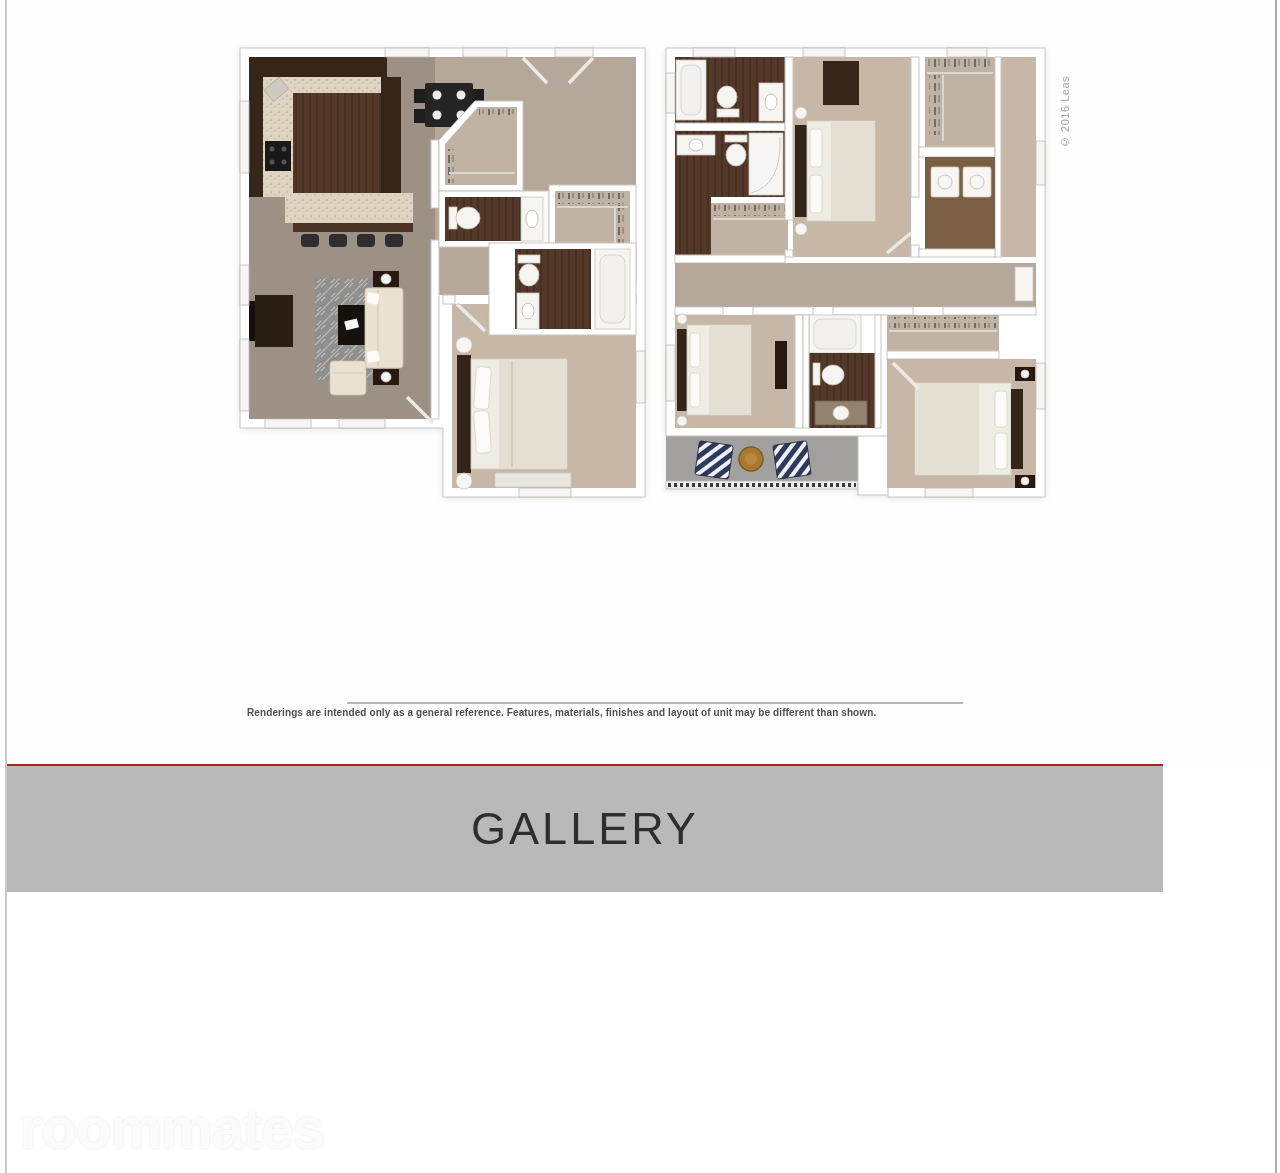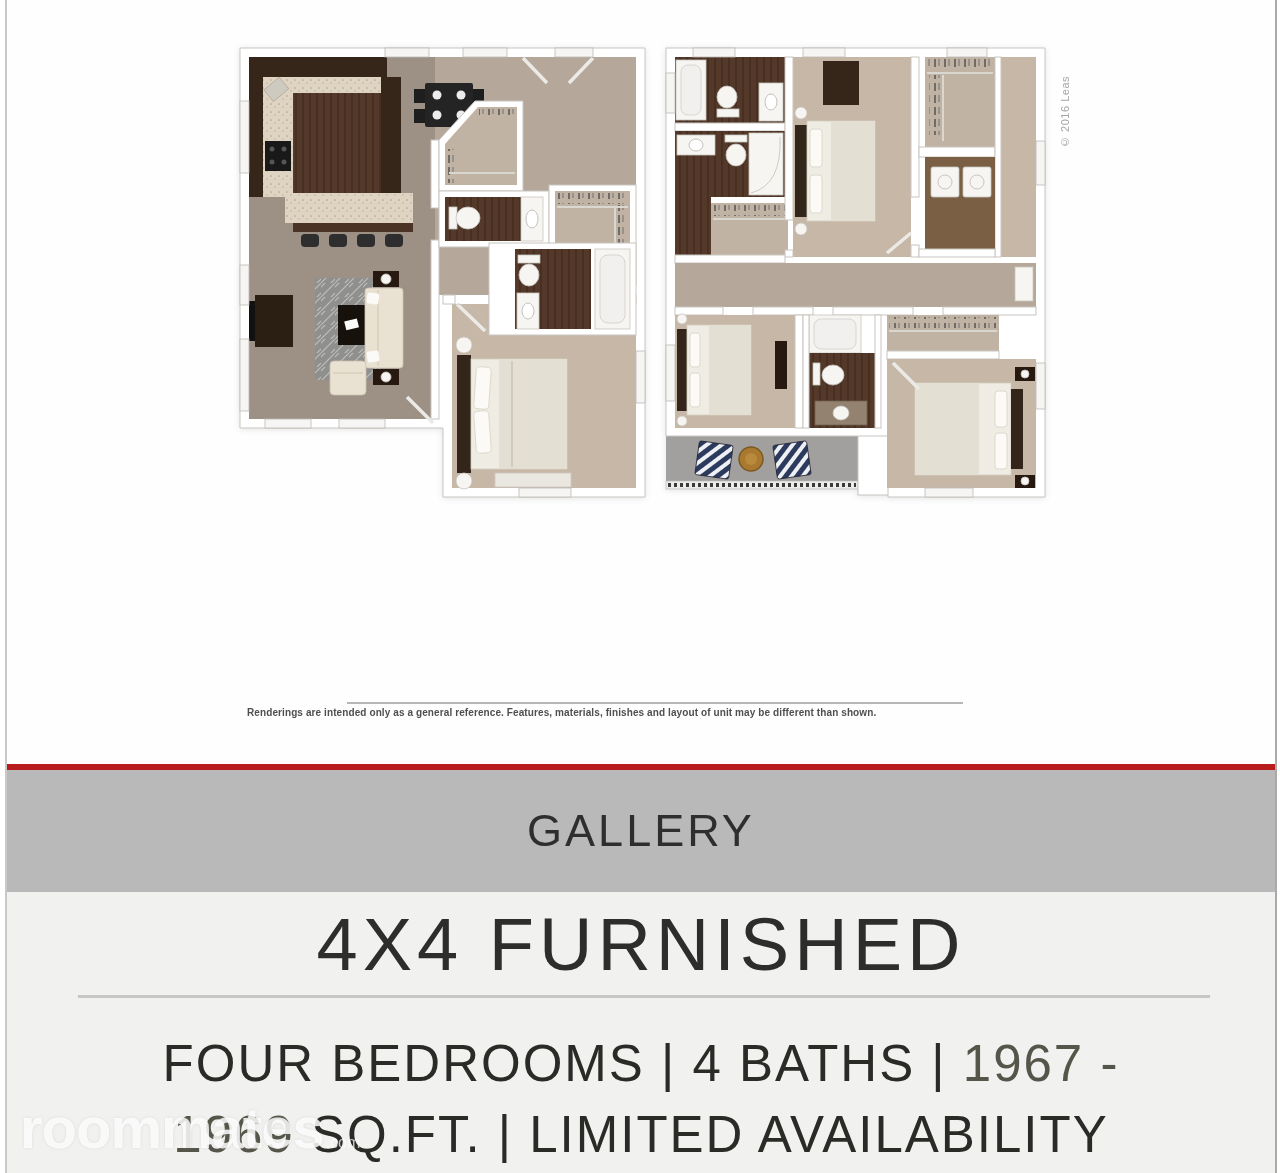--- a/index.html
+++ b/index.html
@@ -13,22 +13,22 @@
   .section-plans{position:absolute;left:7px;top:0;width:1268px;height:764px;background:#fefefe;}
   .plans-svg{position:absolute;left:0;top:0;filter:drop-shadow(0 1px 3px rgba(0,0,0,0.10));}
   .copyright{position:absolute;left:1050px;top:0;width:20px;height:152px;overflow:hidden;}
   .copyright span{position:absolute;bottom:4px;left:2px;writing-mode:vertical-rl;transform:rotate(180deg);
        font-size:11px;color:#a6a6a6;letter-spacing:0.5px;white-space:nowrap;}
   .disclaimer-rule{position:absolute;left:340px;top:702px;width:616px;height:2px;background:#9e9e9e;opacity:0.75;}
   .disclaimer{position:absolute;left:240px;top:707px;width:816px;
        font-size:10px;font-weight:700;color:#4f4f4f;letter-spacing:0.1px;}
 
   
-  .section-gallery{position:absolute;left:7px;top:764px;width:1268px;height:128px;background:#b9b9b9;
-       border-top:6px solid #b91c1c;box-sizing:border-box;display:flex;align-items:center;justify-content:center;}
+  .section-gallery{position:absolute;left:7px;top:764px;width:1156px;height:128px;background:#b9b9b9;
+       border-top:2px solid #b91c1c;box-sizing:border-box;display:flex;align-items:center;justify-content:center;}
   .gallery-label{font-size:45px;font-weight:400;letter-spacing:3px;color:#2e2e2e;}
 
   
   .section-details{position:absolute;left:7px;top:892px;width:1268px;height:281px;background:#f1f1ef;}
   .unit-title{position:absolute;left:0;top:10px;width:100%;text-align:center;
        font-size:74px;font-weight:300;letter-spacing:5px;color:#2d2d2b;white-space:nowrap;}
   .title-rule{position:absolute;left:71px;top:103px;width:1132px;height:3px;background:#c7c7c7;}
   .unit-details{position:absolute;left:0;top:136px;width:100%;text-align:center;color:#2a2a27;
        font-size:51px;font-weight:400;letter-spacing:2px;}
   .unit-details .dline{height:71px;line-height:71px;white-space:nowrap;}
@@ -333,26 +333,18 @@
     </div>
 
     <div class="disclaimer-rule"></div>
     <div class="disclaimer">Renderings are intended only as a general reference. Features, materials, finishes and layout of unit may be different than shown.</div>
   </div>
 
   <div class="section-gallery">
     <span class="gallery-label">GALLERY</span>
   </div>
 
-  <div class="section-details">
-    <div class="unit-title">4X4 FURNISHED</div>
-    <div class="title-rule"></div>
-    <div class="unit-details">
-      <div class="dline"><span>FOUR BEDROOMS | 4 BATHS | </span><span class="accent">1967 -</span></div>
-      <div class="dline"><span class="accent">1969</span><span> SQ.FT. | LIMITED AVAILABILITY</span></div>
-    </div>
-  </div>
 
   <div class="watermark">
     <span class="wm-brand">roommates</span>
     <span class="wm-tld">.com</span>
   </div>
 </div>
 
 </body></html>

